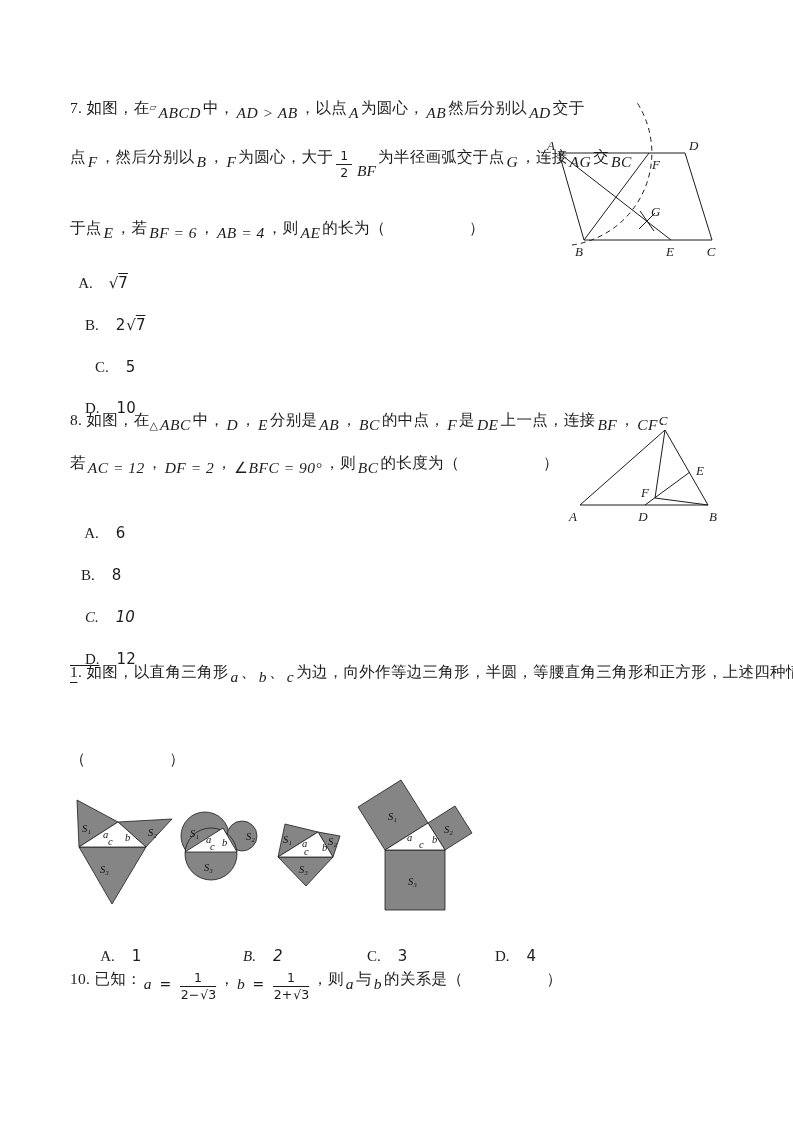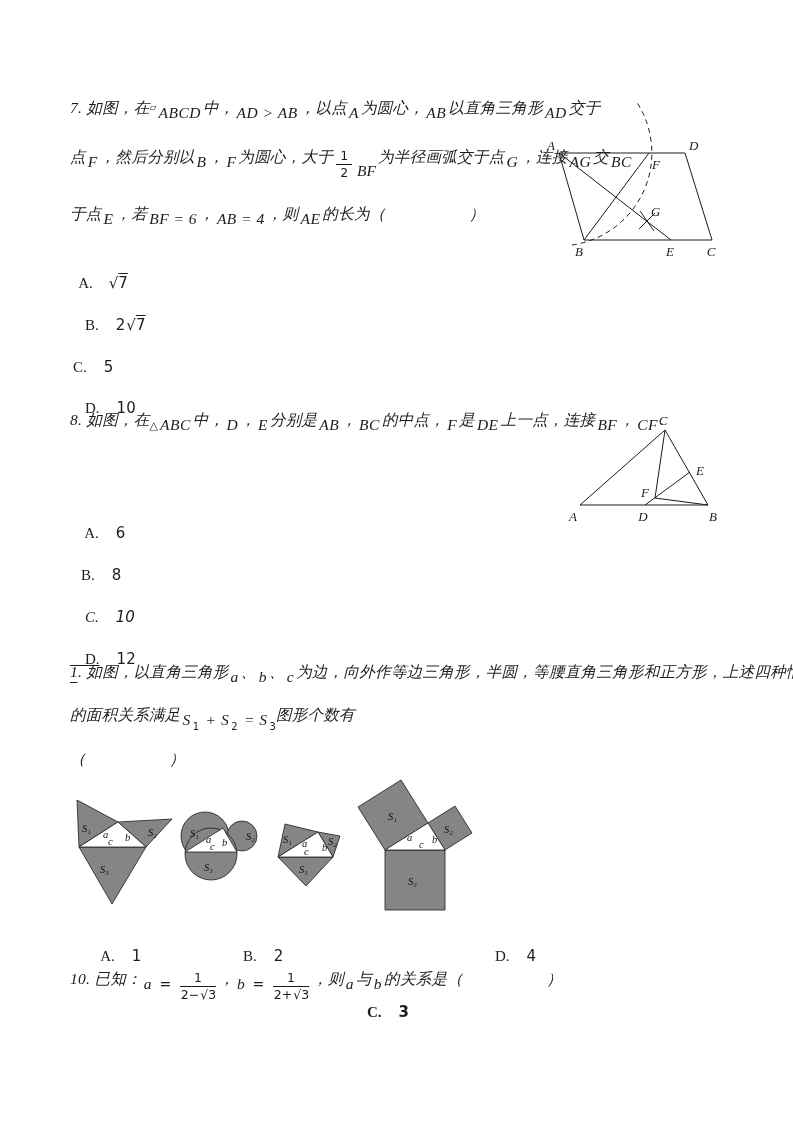--- a/index.html
+++ b/index.html
@@ -1,19 +1,19 @@
 <!DOCTYPE html>
 <html><head>
 <meta charset="utf-8">
 <style>
   html,body{margin:0;padding:0;background:#ffffff;}
   body{width:793px;height:1122px;font-family:"Liberation Serif",serif;color:#1c1c1c;}
   .page{position:relative;width:793px;height:1122px;background:#fff;overflow:hidden;}
   .line{position:absolute;left:70px;font-size:15.5px;line-height:22px;white-space:pre;}
-  .cn{font-family:"Liberation Serif","DejaVu Sans",serif;letter-spacing:0.3px;font-style:italic;}
+  .cn{font-family:"Liberation Serif","DejaVu Sans",serif;letter-spacing:0.3px;}
   .m{font-style:italic;display:inline-block;position:relative;top:5px;
      font-family:"Liberation Serif","DejaVu Sans",serif;letter-spacing:0.5px;padding:0 2px;}
   .mlow{font-style:italic;display:inline-block;position:relative;top:14px;
      font-family:"Liberation Serif","DejaVu Sans",serif;padding:0 2px;}
   .d{display:inline-block;position:relative;top:5px;font-family:"DejaVu Sans",sans-serif;font-size:14px;padding:0 1px;}
   .sub{font-size:10px;display:inline-block;position:relative;top:10px;font-family:"DejaVu Sans",sans-serif;}
   .pg{font-size:9px;display:inline-block;position:relative;top:-3px;font-family:"DejaVu Sans",sans-serif;}
   .tri{font-size:11px;display:inline-block;position:relative;top:4px;font-family:"DejaVu Sans",sans-serif;}
   .frac{display:inline-block;vertical-align:-15px;text-align:center;line-height:1.05;margin:0 3px;}
   .frac .fnum{display:block;border-bottom:1px solid #1c1c1c;padding:0 3px 1px;font-size:12.5px;}
@@ -31,31 +31,31 @@
   svg .gray{fill:#858585;stroke:#1c1c1c;stroke-width:0.8;}
   svg .white{fill:#ffffff;stroke:#1c1c1c;stroke-width:0.8;}
   svg .flbl{font-family:"Liberation Serif","DejaVu Sans",serif;font-style:italic;font-size:13px;fill:#1c1c1c;}
   svg .slbl{font-family:"Liberation Serif","DejaVu Sans",serif;font-style:italic;font-size:10.5px;fill:#111;}
 </style>
 </head>
 <body>
 
 <div class="page">
 
-  <div class="line" style="top:97px;"><span class="cn">7. 如图，在</span><span class="pg">▱</span><span class="m">ABCD</span><span class="cn">中，</span><span class="m">AD &gt; AB</span><span class="cn">，以点</span><span class="m">A</span><span class="cn">为圆心，</span><span class="m">AB</span><span class="cn">以直角三角形</span><span class="m">AD</span><span class="cn">交于</span></div>
+  <div class="line" style="top:97px;"><span class="cn">7. 如图，在</span><span class="pg">▱</span><span class="m">ABCD</span><span class="cn">中，</span><span class="m">AD &gt; AB</span><span class="cn">，以点</span><span class="m">A</span><span class="cn">为圆心，</span><span class="m">AB</span><span class="cn">然后分别以</span><span class="m">AD</span><span class="cn">交于</span></div>
   <div class="line" style="top:146px;"><span class="cn">点</span><span class="m">F</span><span class="cn">，然后分别以</span><span class="m">B</span><span class="cn">，</span><span class="m">F</span><span class="cn">为圆心，大于</span><span class="frac"><span class="fnum"><span class="d">1</span></span><span class="fden"><span class="d">2</span></span></span><span class="mlow">BF</span><span class="cn">为半径画弧交于点</span><span class="m">G</span><span class="cn">，连接</span><span class="m">AG</span><span class="cn">交</span><span class="m">BC</span></div>
-  <div class="line" style="top:203px;"><span class="cn">于点</span><span class="m">E</span><span class="cn">，若</span><span class="m">BF = 6</span><span class="cn">，</span><span class="m">AB = 4</span><span class="cn">，则</span><span class="m">AE</span><span class="cn">的长为（                    ）</span></div>
+  <div class="line" style="top:217px;"><span class="cn">于点</span><span class="m">E</span><span class="cn">，若</span><span class="m">BF = 6</span><span class="cn">，</span><span class="m">AB = 4</span><span class="cn">，则</span><span class="m">AE</span><span class="cn">的长为（                    ）</span></div>
 
   <div class="opt" style="left:64px;top:257px;">
     <span class="olabel">A.</span><span><span class="sqrt"><span class="rsign">√</span><span class="rbar">7</span></span></span>
   </div>
   <div class="opt" style="left:70px;top:299px;text-align:right;">
     <span class="olabel">B.</span><span><span class="d">2</span><span class="sqrt"><span class="rsign">√</span><span class="rbar">7</span></span></span>
   </div>
-  <div class="opt" style="left:58px;top:341px;">
+  <div class="opt" style="left:80px;top:341px;">
     <span class="olabel">C.</span><span><span class="d">5</span></span>
   </div>
   <div class="opt" style="left:70px;top:382px;">
     <span class="olabel">D.</span><span><span class="d">10</span></span>
   </div>
 
   <div class="fig" style="left:543px;top:98px;">
     <svg width="250" height="162" viewBox="0 0 250 162">
       <path class="dash" d="M29 147 A93 93 0 0 0 93 3"></path>
       <path class="edge" d="M16 55 L142 55 L169 142 L41 142 Z"></path>
@@ -66,20 +66,21 @@
       <text class="flbl" x="146" y="52">D</text>
       <text class="flbl" x="109" y="71">F</text>
       <text class="flbl" x="108" y="118">G</text>
       <text class="flbl" x="36" y="158" text-anchor="middle">B</text>
       <text class="flbl" x="127" y="158" text-anchor="middle">E</text>
       <text class="flbl" x="168" y="158" text-anchor="middle">C</text>
     </svg>
   </div>
 
   <div class="line" style="top:409px;"><span class="cn">8. 如图，在</span><span class="tri">△</span><span class="m">ABC</span><span class="cn">中，</span><span class="m">D</span><span class="cn">，</span><span class="m">E</span><span class="cn">分别是</span><span class="m">AB</span><span class="cn">，</span><span class="m">BC</span><span class="cn">的中点，</span><span class="m">F</span><span class="cn">是</span><span class="m">DE</span><span class="cn">上一点，连接</span><span class="m">BF</span><span class="cn">，</span><span class="m">CF</span><span class="cn">.</span></div>
+  <div class="line" style="top:452px;"><span class="cn">若</span><span class="m">AC = 12</span><span class="cn">，</span><span class="m">DF = 2</span><span class="cn">，</span><span class="m">∠BFC = 90°</span><span class="cn">，则</span><span class="m">BC</span><span class="cn">的长度为（                    ）</span></div>
 
   <div class="opt" style="left:70px;top:507px;">
     <span class="olabel">A.</span><span><span class="d">6</span></span>
   </div>
   <div class="opt" style="left:66px;top:549px;">
     <span class="olabel">B.</span><span><span class="d">8</span></span>
   </div>
   <div class="opt" style="left:70px;top:591px;font-style:italic;">
     <span class="olabel">C.</span><span><span class="d">10</span></span>
   </div>
@@ -96,21 +97,20 @@
       <text class="flbl" x="100" y="12" text-anchor="middle">C</text>
       <text class="flbl" x="133" y="62">E</text>
       <text class="flbl" x="86" y="84" text-anchor="end">F</text>
       <text class="flbl" x="10" y="108" text-anchor="middle">A</text>
       <text class="flbl" x="80" y="108" text-anchor="middle">D</text>
       <text class="flbl" x="150" y="108" text-anchor="middle">B</text>
     </svg>
   </div>
 
   <div class="line" style="top:661px;"><span class="cn">1. 如图，以直角三角形</span><span class="m">a</span><span class="cn">、</span><span class="m">b</span><span class="cn">、</span><span class="m">c</span><span class="cn">为边，向外作等边三角形，半圆，等腰直角三角形和正方形，上述四种情况</span></div>
-  <div class="line" style="top:704px;"><span class="cn">的面积关系满足</span><span class="m">S</span><span class="sub">1</span><span class="m"> + S</span><span class="sub">2</span><span class="m"> = S</span><span class="sub">3</span><span class="cn">图形个数有</span></div>
   <div class="line" style="top:748px;"><span class="cn">（                    ）</span></div>
 
   <div class="fig" style="left:66px;top:786px;">
     <svg width="112" height="126" viewBox="0 0 112 126">
       <polygon class="gray" points="13,61 52,36 11,14"></polygon>
       <polygon class="gray" points="52,36 80,61 106,33"></polygon>
       <polygon class="gray" points="13,61 80,61 46,118"></polygon>
       <polygon class="white" points="13,61 52,36 80,61"></polygon>
       <text class="slbl" x="16" y="46">S₁</text>
       <text class="slbl" x="37" y="52">a</text>
@@ -162,24 +162,24 @@
       <text class="slbl" x="53" y="110">S₃</text>
       <text class="slbl" x="52" y="66">a</text>
       <text class="slbl" x="77" y="68">b</text>
       <text class="slbl" x="64" y="73">c</text>
     </svg>
   </div>
 
   <div class="opt" style="left:86px;top:930px;">
     <span class="olabel">A.</span><span><span class="d">1</span></span>
   </div>
-  <div class="opt" style="left:228px;top:930px;">
+  <div class="opt" style="left:228px;top:930px;font-style:italic;">
     <span class="olabel">B.</span><span><span class="d">2</span></span>
   </div>
-  <div class="opt" style="left:352px;top:986px;font-weight:bold;">
+  <div class="opt" style="left:352px;top:930px;">
     <span class="olabel">C.</span><span><span class="d">3</span></span>
   </div>
   <div class="opt" style="left:480px;top:930px;">
     <span class="olabel">D.</span><span><span class="d">4</span></span>
   </div>
 
   <div class="line" style="top:968px;"><span class="cn">10. 已知：</span><span class="m">a</span><span class="d"> = </span><span class="frac"><span class="fnum"><span class="d">1</span></span><span class="fden"><span class="d">2−</span><span class="sqrt"><span class="rsign">√</span><span class="rbar">3</span></span></span></span><span class="cn">，</span><span class="m">b</span><span class="d"> = </span><span class="frac"><span class="fnum"><span class="d">1</span></span><span class="fden"><span class="d">2+</span><span class="sqrt"><span class="rsign">√</span><span class="rbar">3</span></span></span></span><span class="cn">，则</span><span class="m">a</span><span class="cn">与</span><span class="m">b</span><span class="cn">的关系是（                    ）</span></div>
 
 </div>
 

